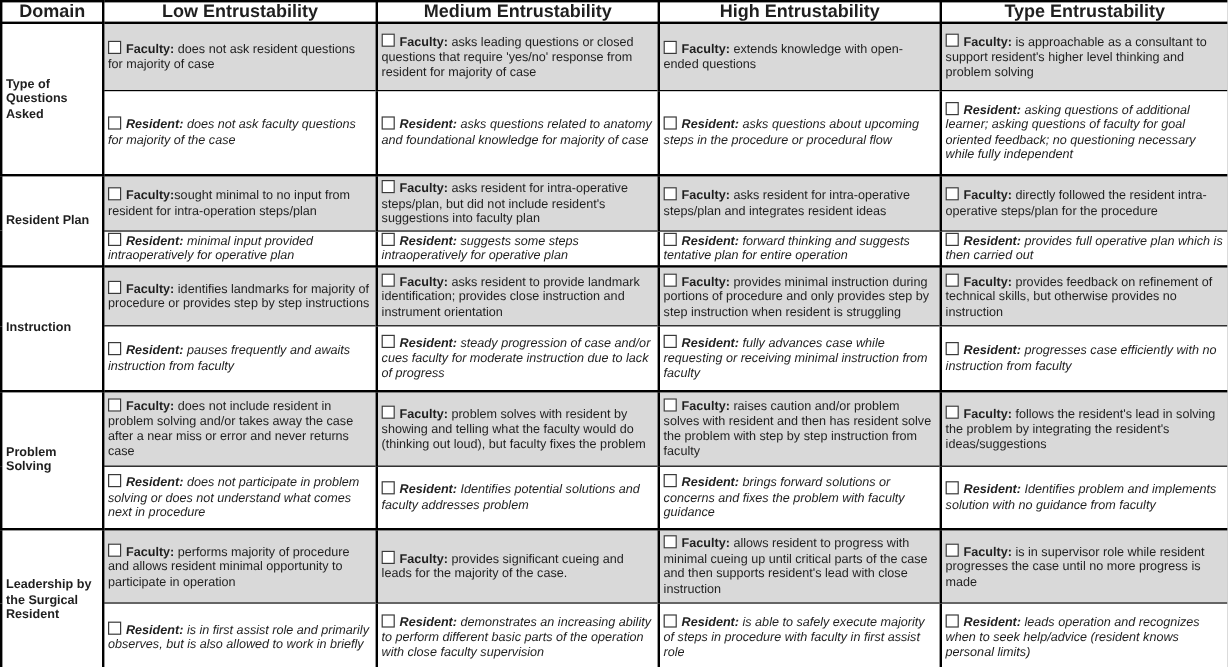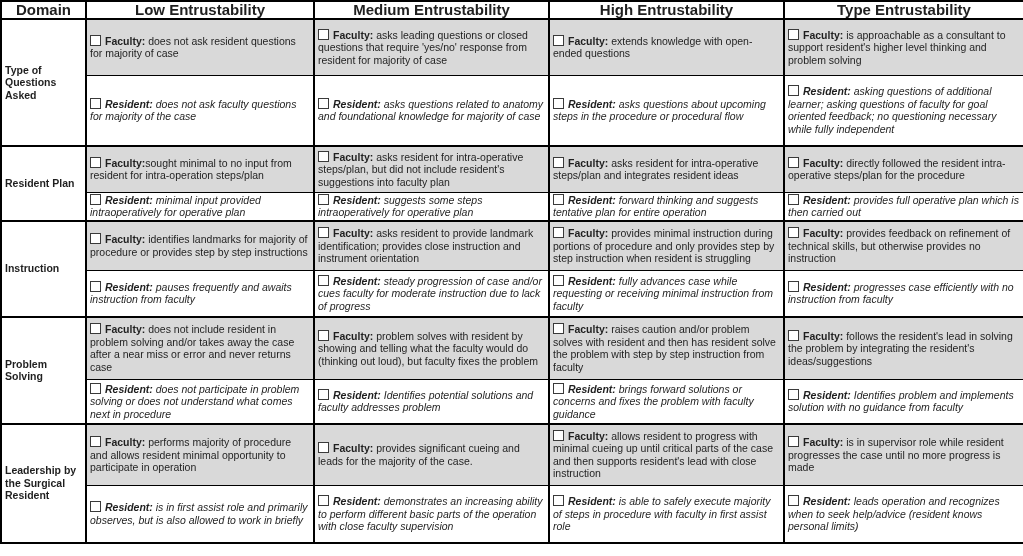--- a/index.html
+++ b/index.html
@@ -12,22 +12,22 @@
   tr.frow td{border-top:2px solid #000;}
   tr.rrow td{border-top:1px solid #000;border-bottom:2px solid #000;font-style:italic;}
   td.dom{border:2px solid #000;font-weight:bold;background:#fff;text-align:left;padding-left:3px;margin-top:13px;}
   td.fac{background:#d9d9d9;}
   td.res{background:#ffffff;}
   .cbx{display:inline-block;width:9px;height:9px;border:1px solid #3a3a3a;background:#fff;margin-right:4px;vertical-align:-1px;}
   b{font-weight:bold;}
   
   tr.r0.frow{height:56px;} tr.r0.rrow{height:71px;}
   tr.r1.frow{height:46px;} tr.r1.rrow{height:27px;border-radius:8px;}
-  tr.r2.frow{height:50px;} tr.r2.rrow{height:46px;padding-left:26px;}
-  tr.r3.frow{height:63px;} tr.r3.rrow{height:44px;}
+  tr.r2.frow{height:50px;} tr.r2.rrow{height:54px;padding-left:26px;}
+  tr.r3.frow{height:63px;} tr.r3.rrow{height:52px;}
   tr.r4.frow{height:62px;} tr.r4.rrow{height:57px;}
 </style>
 </head>
 <body>
 
 <div class="wrap">
   <table>
     <colgroup>
       <col style="width:85px">
         <col style="width:228px">

